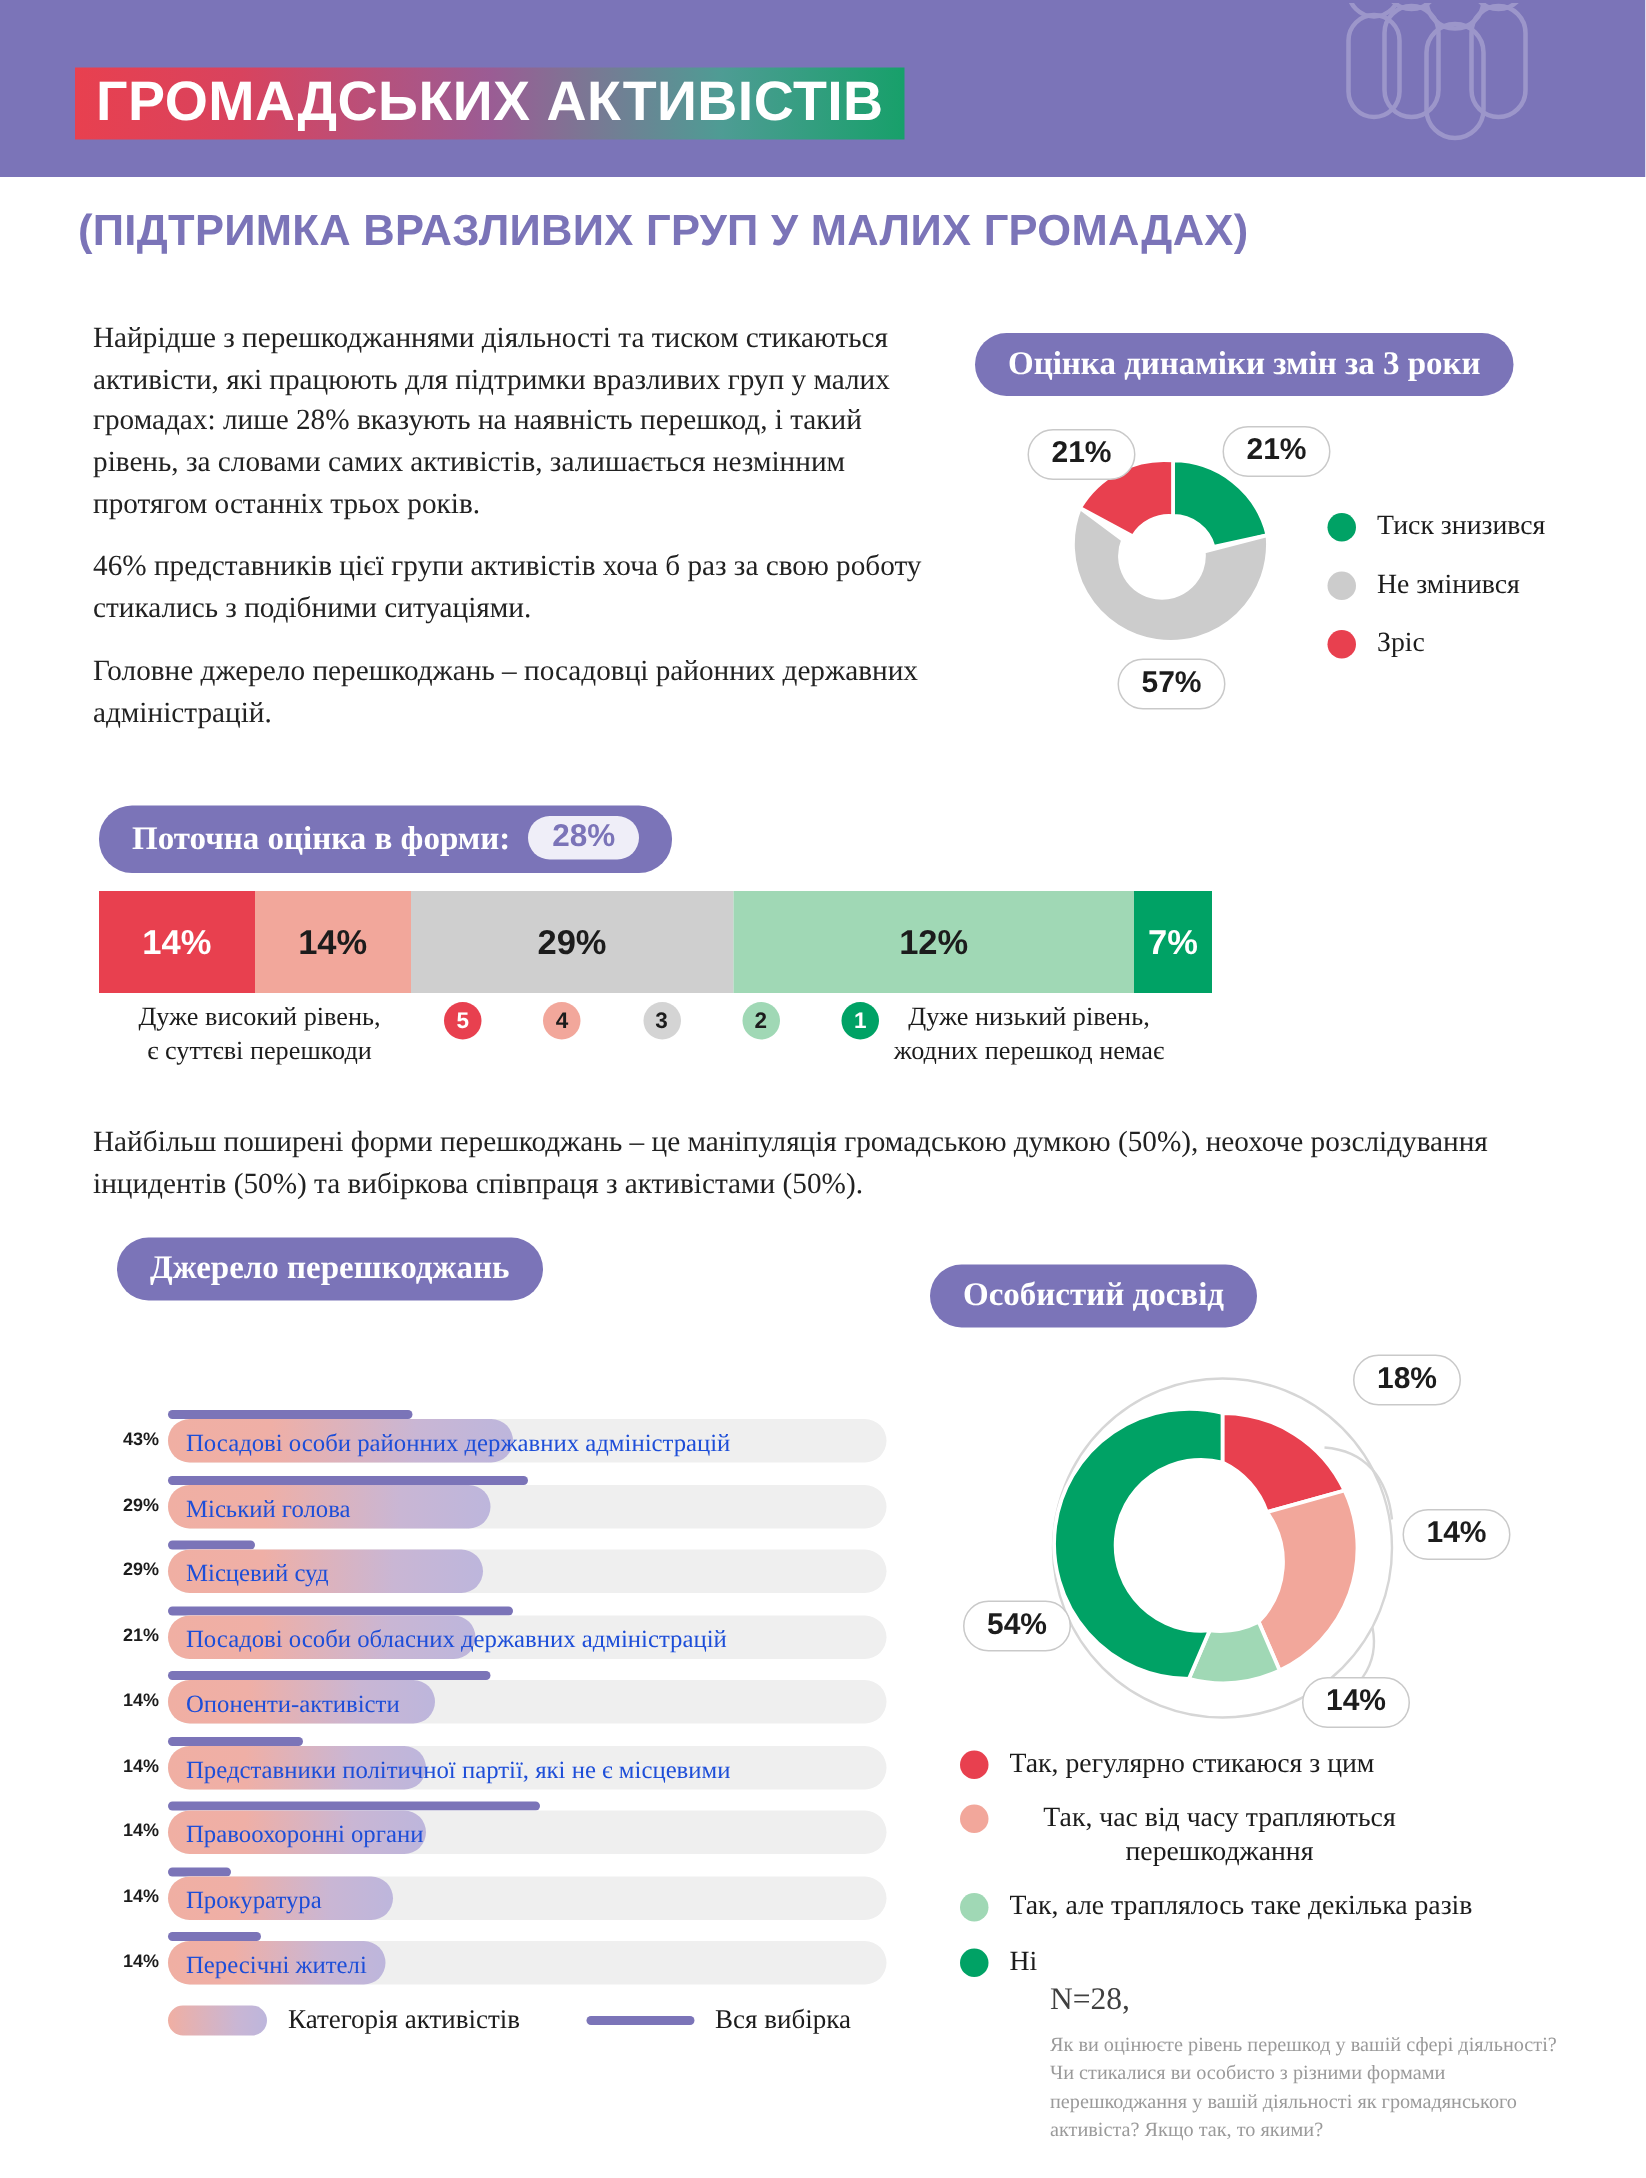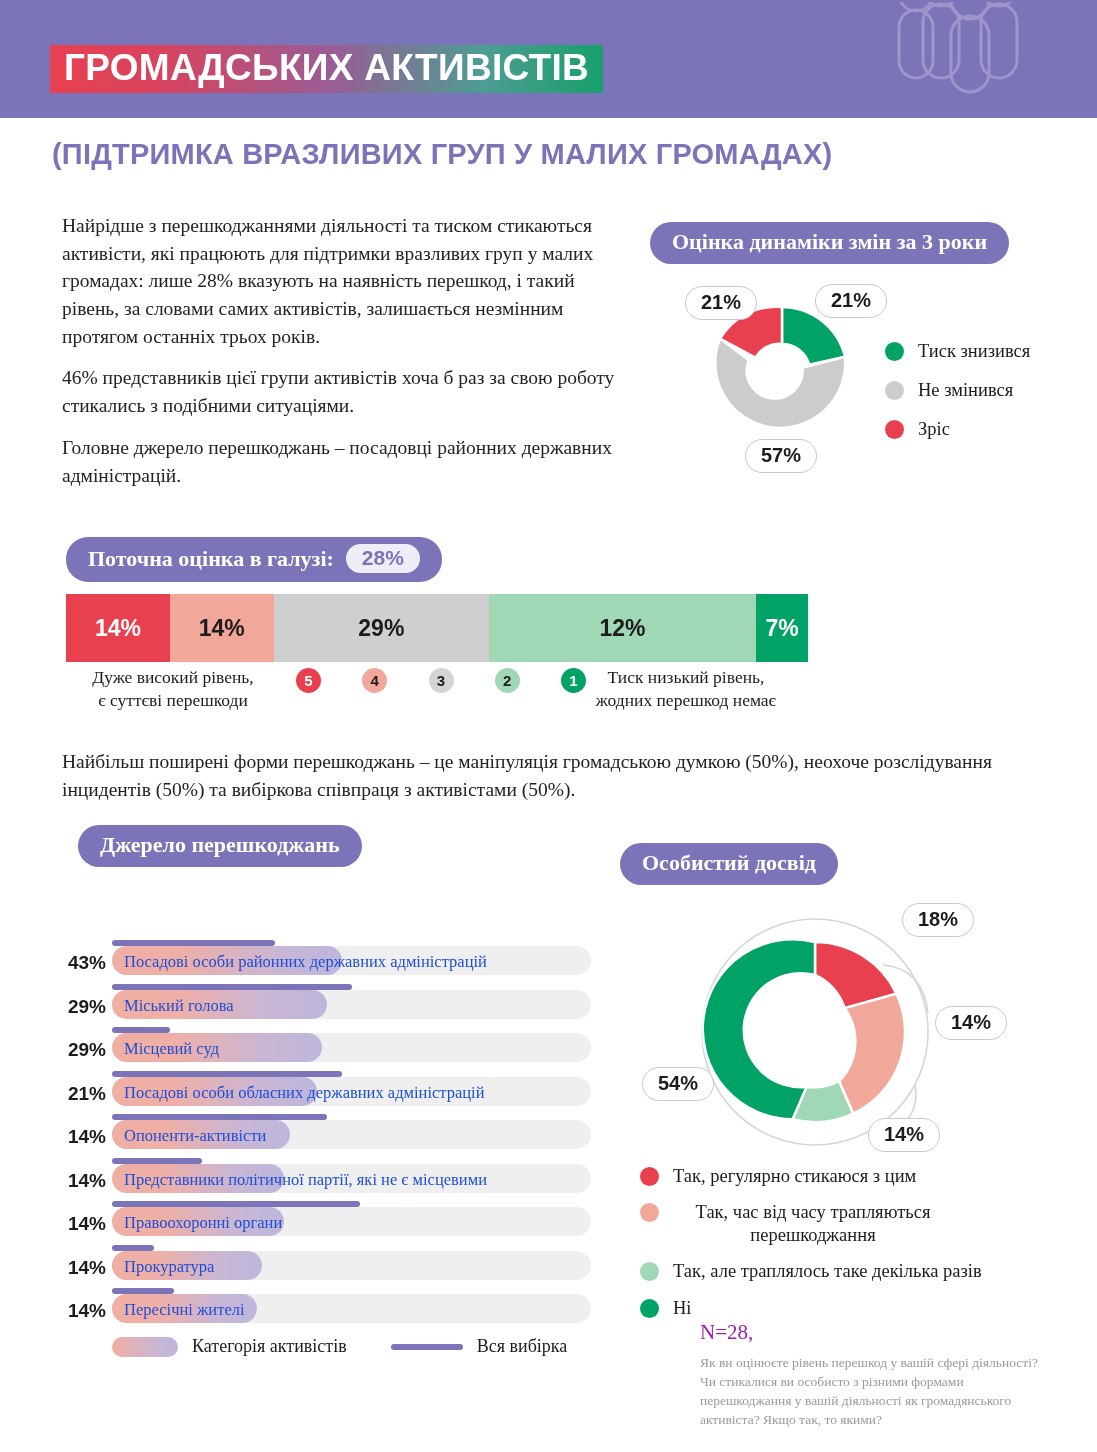--- a/index.html
+++ b/index.html
@@ -168,21 +168,21 @@
     color: #222222;
   }
 
   
   .barlist { position: absolute; left: 62px; top: 940px; width: 535px; }
   .bar-row { position: relative; height: 43.5px; }
   .bar-pct {
     position: absolute; left: 0; top: 12px;
     width: 44px; text-align: right;
     font-family: "Liberation Sans", sans-serif;
-    font-weight: bold; font-size: 19px; color: #1C1C1C;
+    font-weight: bold; font-size: 12px; color: #1C1C1C;
   }
   .bar-track {
     position: absolute; left: 50px; top: 6px;
     width: 479px; height: 29px;
     background: #EFEFEF;
     border-radius: 15px;
   }
   .bar-fill {
     position: absolute; left: 0; top: 0;
     height: 29px;
@@ -212,21 +212,21 @@
   .bl-line { width: 72px; height: 6px; border-radius: 3px; background: #7B74B8; }
   .bl-text { font-size: 18px; color: #1C1C1C; margin-left: 14px; }
 
   
   .donut2-box { position: absolute; left: 630px; top: 895px; width: 440px; height: 275px; }
   #donut2-legend { position: absolute; left: 640px; top: 1165px; width: 400px; text-align: center; }
   .legend-row.tight { margin-bottom: 13px; }
 
   
   .footnote { position: absolute; left: 700px; top: 1320px; width: 340px; }
-  .fn-n { font-size: 21px; color: #a21caf; margin-bottom: 8px; }
+  .fn-n { font-size: 21px; color: #404040; margin-bottom: 8px; }
   .fn-q { font-size: 13.5px; line-height: 1.42; color: #9A9A9A; }
 </style>
 </head>
 <body>
 
 <div class="header-band"></div>
 
 <svg class="people-icon" viewBox="0 0 130 112">
   <g fill="none" stroke="#C6C1E0" stroke-width="3">
     <rect x="6" y="8" width="34" height="68" rx="17"></rect>
@@ -279,21 +279,21 @@
     <span class="legend-dot" style="background:#CCCCCC"></span>
     <span class="legend-label">Не змінився</span>
   </div>
   <div class="legend-row">
     <span class="legend-dot" style="background:#E8404F"></span>
     <span class="legend-label">Зріс</span>
   </div>
 </div>
 
 <div class="pill" id="scale-title">
-  <span>Поточна оцінка в галузі:</span>
+  <span>Поточна оцінка в форми:</span>
   <span class="pill-badge">28%</span>
 </div>
 
 <div class="scale-bar">
   <div class="scale-seg" style="width:14%;  background:#E8404F; color:#ffffff;">14%</div>
   <div class="scale-seg" style="width:14%;  background:#F2A79B; color:#1C1C1C;">14%</div>
   <div class="scale-seg" style="width:29%;  background:#CFCFCF; color:#1C1C1C;">29%</div>
   <div class="scale-seg" style="width:36%;  background:#A0D8B5; color:#1C1C1C;">12%</div>
   <div class="scale-seg" style="width:7%;   background:#00A265; color:#ffffff;">7%</div>
 </div>
@@ -304,21 +304,21 @@
     <span>є суттєві перешкоди</span>
   </div>
   <div class="scale-dots">
     <span class="scale-dot" style="background:#E8404F;color:#ffffff;">5</span>
     <span class="scale-dot" style="background:#F2A79B;color:#1C1C1C;">4</span>
     <span class="scale-dot" style="background:#D4D4D4;color:#1C1C1C;">3</span>
     <span class="scale-dot" style="background:#A0D8B5;color:#1C1C1C;">2</span>
     <span class="scale-dot" style="background:#00A265;color:#ffffff;">1</span>
   </div>
   <div class="scale-side right">
-    <span>Тиск низький рівень,</span><br>
+    <span>Дуже низький рівень,</span><br>
     <span>жодних перешкод немає</span>
   </div>
 </div>
 
 <div class="midtext">Найбільш поширені форми перешкоджань – це маніпуляція громадською думкою (50%), неохоче розслідування інцидентів (50%) та вибіркова співпраця з активістами (50%).</div>
 
 <div class="pill" id="bars-title">
   <span>Джерело перешкоджань</span>
 </div>
 

